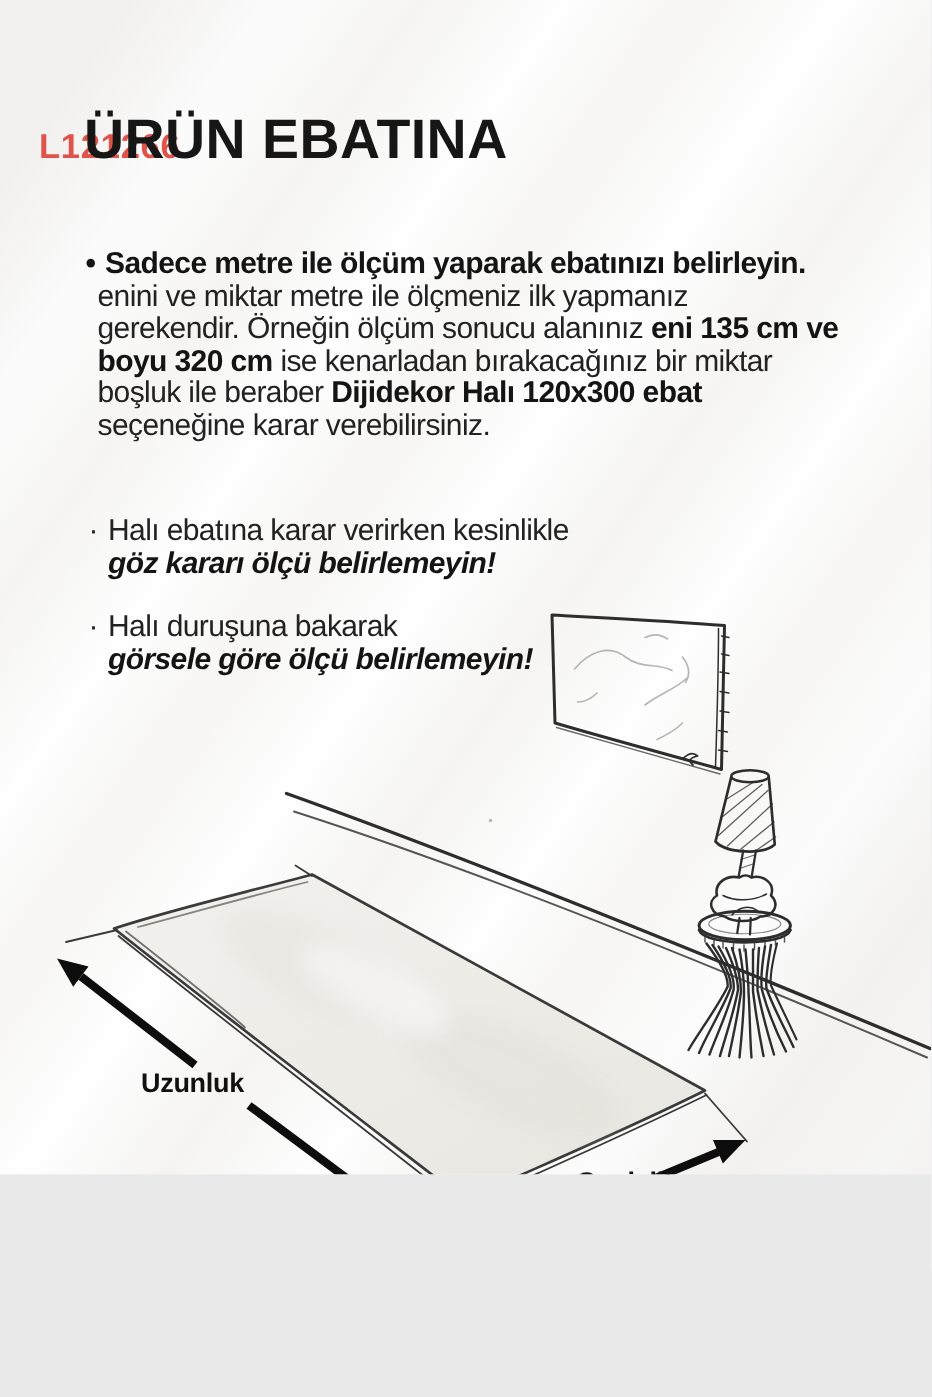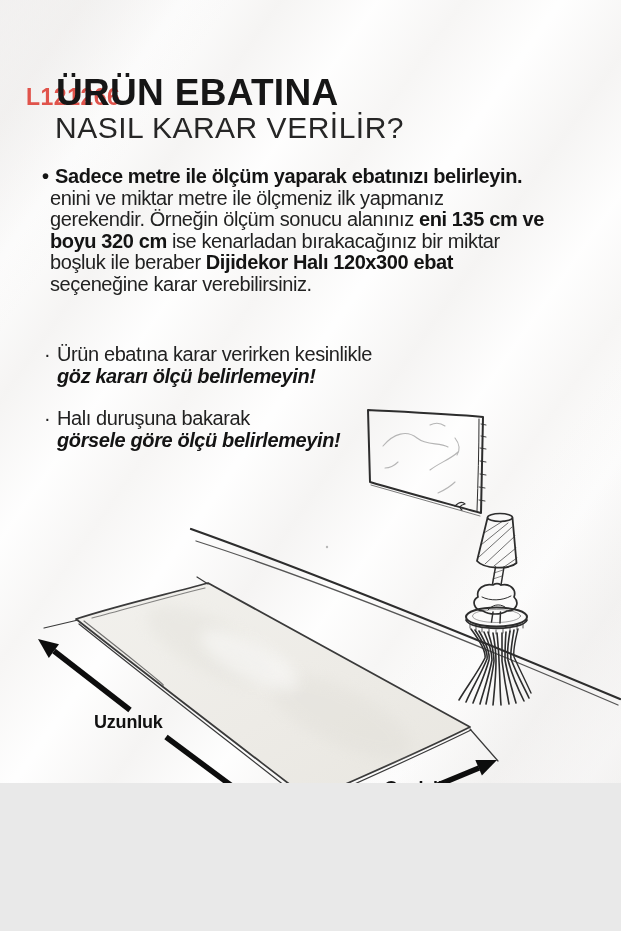--- a/index.html
+++ b/index.html
@@ -27,21 +27,21 @@
     position:absolute;left:56px;top:78px;
     font-size:37px;line-height:30px;font-weight:700;
     letter-spacing:.3px;color:#161616;z-index:2;
   }
   .title2{
     position:absolute;left:55px;top:113px;
     font-size:30px;line-height:30px;font-weight:400;
     letter-spacing:.5px;color:#262626;z-index:2;
   }
   .para{position:absolute;color:#222;font-size:20px;line-height:21.6px;letter-spacing:-0.4px;}
-  .para .ln{white-space:nowrap;}
+  .para .ln{white-space:nowrap;margin-left:15px;}
   .b{font-weight:700;color:#141414;}
   .p1{left:42px;top:166px;}
   .p1 .cont{padding-left:8px;}
   .marker{display:inline-block;width:13px;}
   .p2{left:44px;top:344px;}
   .p3{left:44px;top:408px;}
   .sub{padding-left:13px;font-style:italic;}
   .dim-label{
     position:absolute;font-weight:800;color:#111;
     font-size:18px;letter-spacing:-0.2px;z-index:3;
@@ -56,33 +56,32 @@
   .scr{stroke:#b5b5b5;stroke-width:1.1;fill:none;stroke-linecap:round;}
 </style>
 </head>
 <body>
 
 <div class="page">
 
   <div class="code">L121266</div>
 
   <div class="title1">ÜRÜN EBATINA</div>
-  <div class="title2">NASIL KARAR VERİLİR?</div>
 
   <div class="para p1">
     <div class="ln"><span class="marker b">•</span><span class="b">Sadece metre ile ölçüm yaparak ebatınızı belirleyin.</span></div>
     <div class="ln cont">enini ve miktar metre ile ölçmeniz ilk yapmanız</div>
     <div class="ln cont"><span>gerekendir. Örneğin ölçüm sonucu alanınız </span><span class="b">eni 135 cm ve</span></div>
     <div class="ln cont"><span class="b">boyu 320 cm</span><span> ise kenarladan bırakacağınız bir miktar</span></div>
     <div class="ln cont"><span>boşluk ile beraber </span><span class="b">Dijidekor Halı 120x300 ebat</span></div>
     <div class="ln cont">seçeneğine karar verebilirsiniz.</div>
   </div>
 
   <div class="para p2">
-    <div class="ln"><span class="marker">·</span><span>Ürün ebatına karar verirken kesinlikle</span></div>
+    <div class="ln"><span class="marker">·</span><span>Halı ebatına karar verirken kesinlikle</span></div>
     <div class="ln sub b">göz kararı ölçü belirlemeyin!</div>
   </div>
 
   <div class="para p3">
     <div class="ln"><span class="marker">·</span><span>Halı duruşuna bakarak</span></div>
     <div class="ln sub b">görsele göre ölçü belirlemeyin!</div>
   </div>
 
   <svg class="scene" width="621" height="931" viewBox="0 0 621 931">
 

